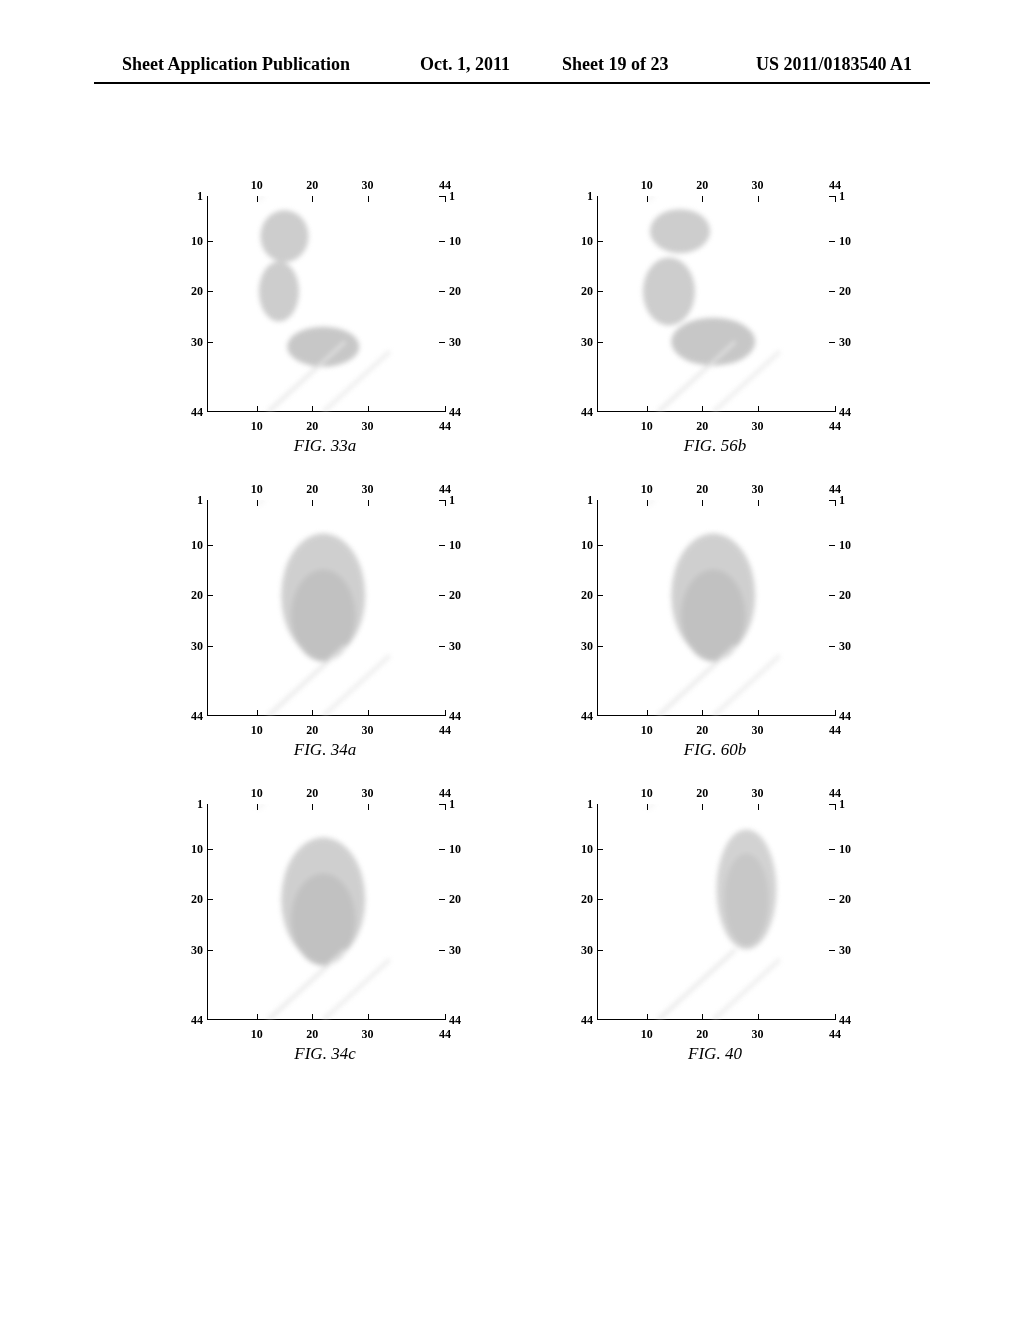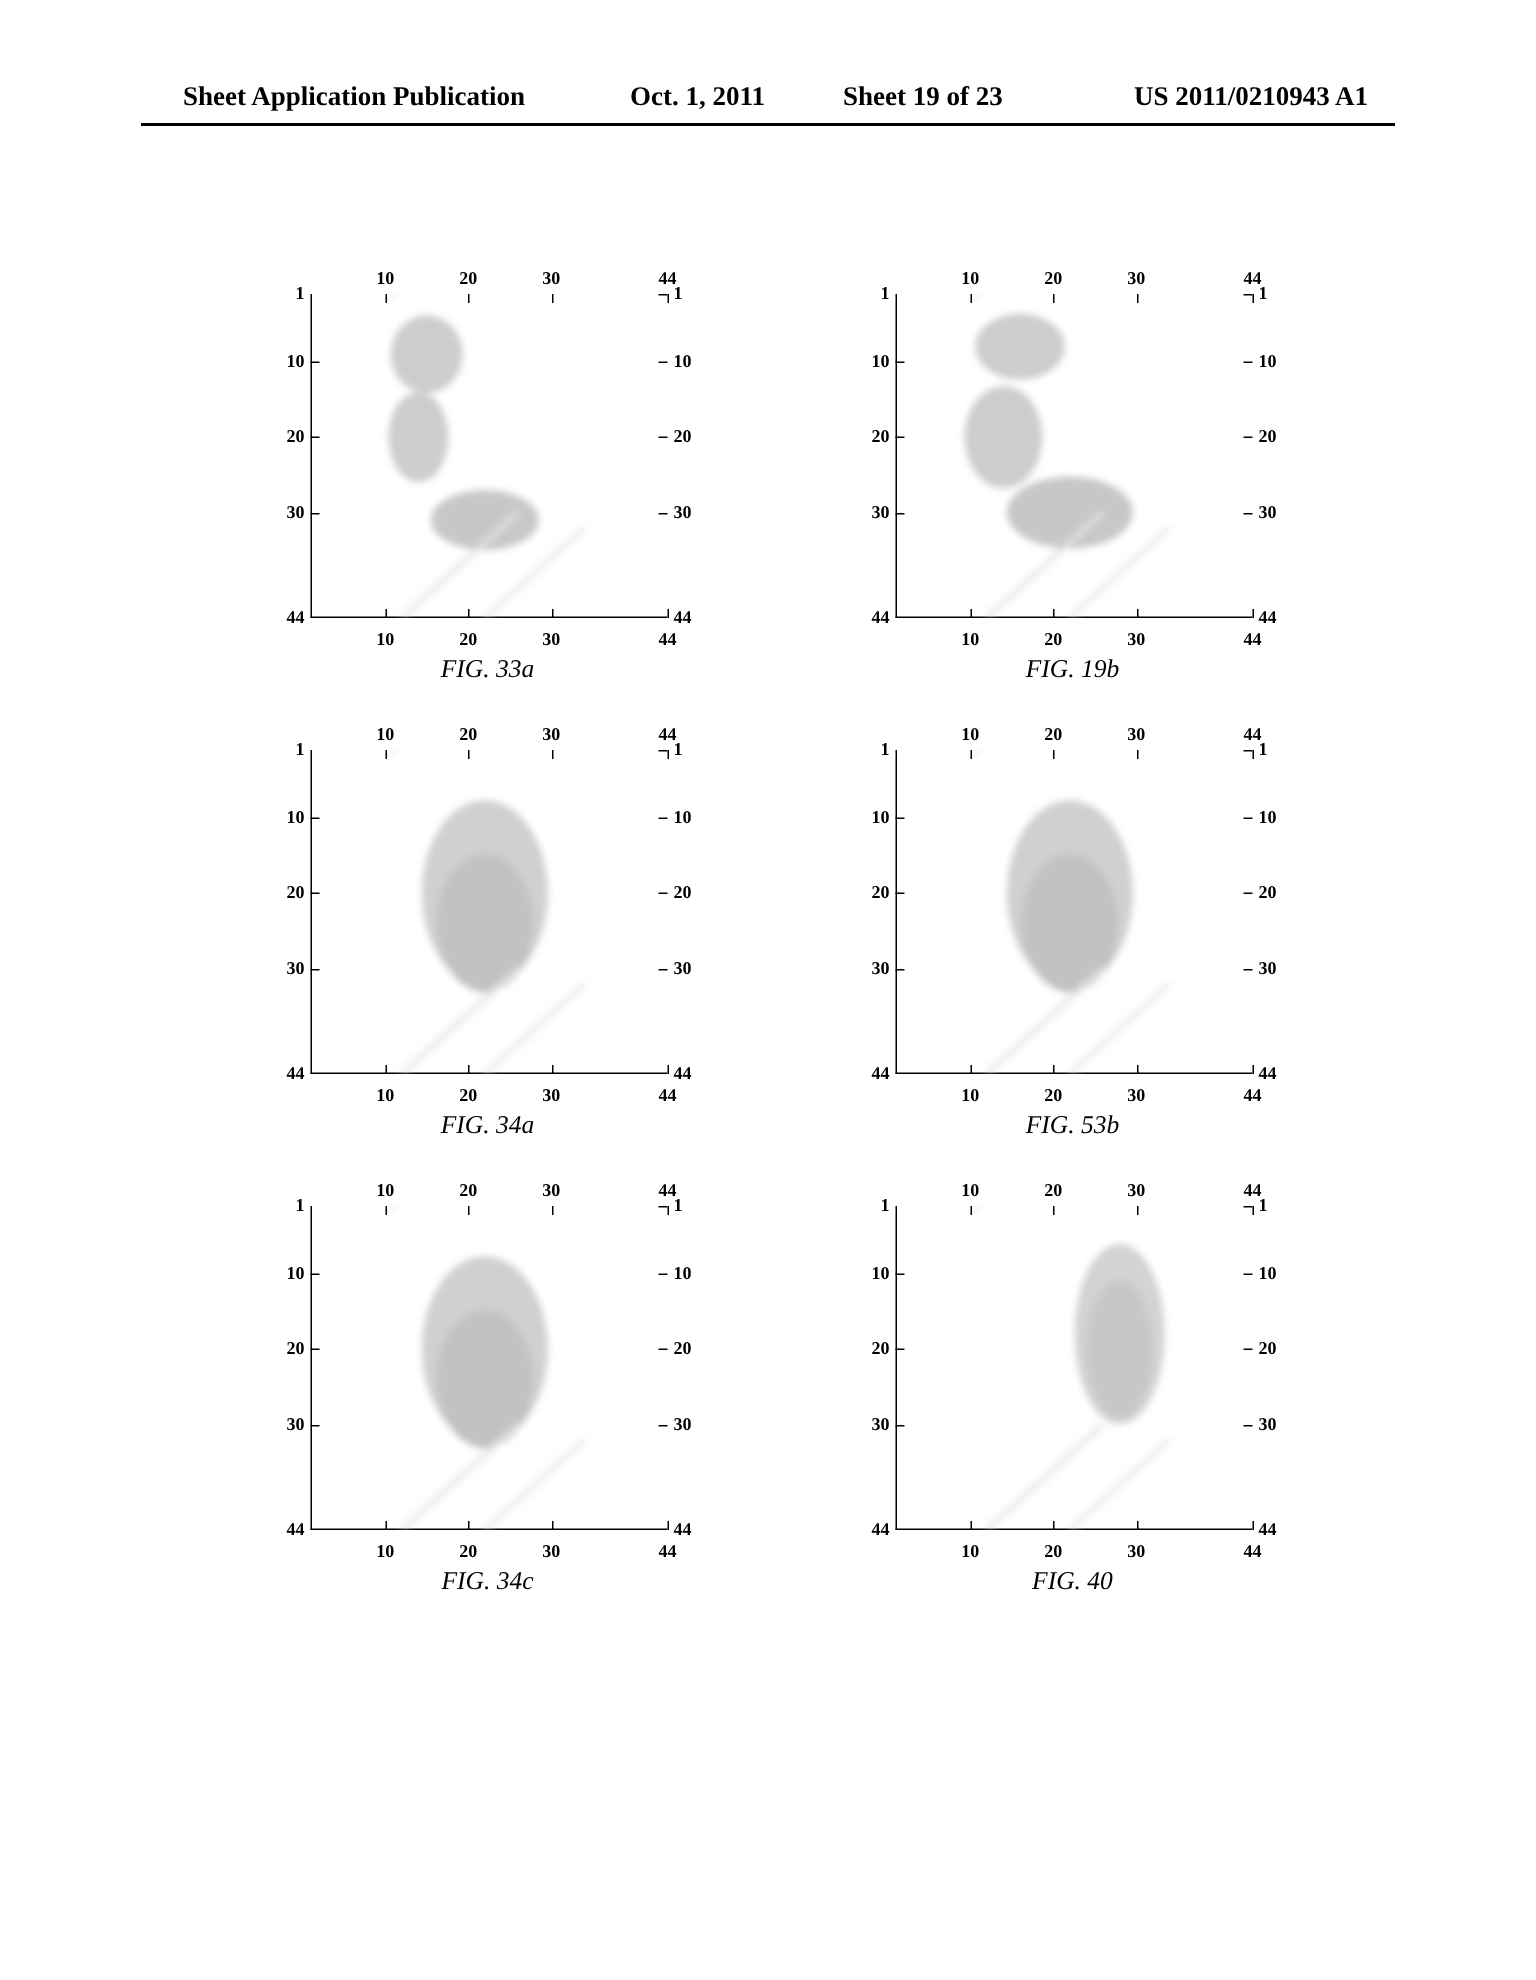--- a/index.html
+++ b/index.html
@@ -106,21 +106,21 @@
       font-family: 'Times New Roman', serif;
     }
   </style>
 </head>
 <body>
 
 <div class="header">
   <span class="header-left">Sheet Application Publication</span>
   <span class="header-center">Oct. 1, 2011</span>
   <span class="header-sheet">Sheet 19 of 23</span>
-  <span class="header-right">US 2011/0210943 A1</span>
+  <span class="header-right">US 2011/0183540 A1</span>
 </div>
 <div class="divider"></div>
 
 <div class="grid-container">
     <div class="plot-cell">
       <div class="plot-wrapper">
         <div class="plot-frame"></div>
         <div class="plot-area"><svg width="238" height="216" style="filter:blur(2.5px);opacity:0.7">
       <ellipse cx="77.48837209302326" cy="40.18604651162791" rx="24" ry="26" fill="#b8b8b8"></ellipse>
       <ellipse cx="71.95348837209302" cy="95.44186046511628" rx="20" ry="30" fill="#b8b8b8"></ellipse>
@@ -206,21 +206,21 @@
         <div class="tick-mark-h" style="left: 32px; top: 161.674px;"></div>
         <span class="tick-right" style="left: 274px; top: 161.674px;">30</span>
         <div class="tick-mark-h" style="left: 264px; top: 161.674px;"></div>
         <span class="tick-top" style="left: 270px;">44</span>
         <div class="tick-mark-v" style="left: 270px; top: 16px;"></div>
         <span class="tick-bottom" style="left: 270px;">44</span>
         <div class="tick-mark-v" style="left: 270px; top: 226px;"></div>
         <span class="tick-left" style="right: 272px; top: 232px;">44</span>
         <span class="tick-right" style="left: 274px; top: 232px;">44</span>
       </div>
-      <div class="caption">FIG. 19b</div>
+      <div class="caption">FIG. 56b</div>
     </div>
     <div class="plot-cell">
       <div class="plot-wrapper">
         <div class="plot-frame"></div>
         <div class="plot-area"><svg width="238" height="216" style="filter:blur(2.5px);opacity:0.7">
       <ellipse cx="116.23255813953487" cy="95.44186046511628" rx="42" ry="62" fill="#bcbcbc"></ellipse>
       <ellipse cx="116.23255813953487" cy="115.53488372093022" rx="32" ry="46" fill="#a8a8a8"></ellipse>
 
     <line x1="60.88372093023256" y1="216" x2="138.37209302325581" y2="145.67441860465115" stroke="#d8d8d8" stroke-width="3"></line>
     <line x1="116.23255813953487" y1="216" x2="182.65116279069767" y2="155.72093023255812" stroke="#dedede" stroke-width="3"></line>
@@ -300,21 +300,21 @@
         <div class="tick-mark-h" style="left: 32px; top: 161.674px;"></div>
         <span class="tick-right" style="left: 274px; top: 161.674px;">30</span>
         <div class="tick-mark-h" style="left: 264px; top: 161.674px;"></div>
         <span class="tick-top" style="left: 270px;">44</span>
         <div class="tick-mark-v" style="left: 270px; top: 16px;"></div>
         <span class="tick-bottom" style="left: 270px;">44</span>
         <div class="tick-mark-v" style="left: 270px; top: 226px;"></div>
         <span class="tick-left" style="right: 272px; top: 232px;">44</span>
         <span class="tick-right" style="left: 274px; top: 232px;">44</span>
       </div>
-      <div class="caption">FIG. 53b</div>
+      <div class="caption">FIG. 60b</div>
     </div>
     <div class="plot-cell">
       <div class="plot-wrapper">
         <div class="plot-frame"></div>
         <div class="plot-area"><svg width="238" height="216" style="filter:blur(2.5px);opacity:0.7">
       <ellipse cx="116.23255813953487" cy="95.44186046511628" rx="42" ry="62" fill="#bcbcbc"></ellipse>
       <ellipse cx="116.23255813953487" cy="115.53488372093022" rx="32" ry="46" fill="#a8a8a8"></ellipse>
 
     <line x1="60.88372093023256" y1="216" x2="138.37209302325581" y2="145.67441860465115" stroke="#d8d8d8" stroke-width="3"></line>
     <line x1="116.23255813953487" y1="216" x2="182.65116279069767" y2="155.72093023255812" stroke="#dedede" stroke-width="3"></line>

